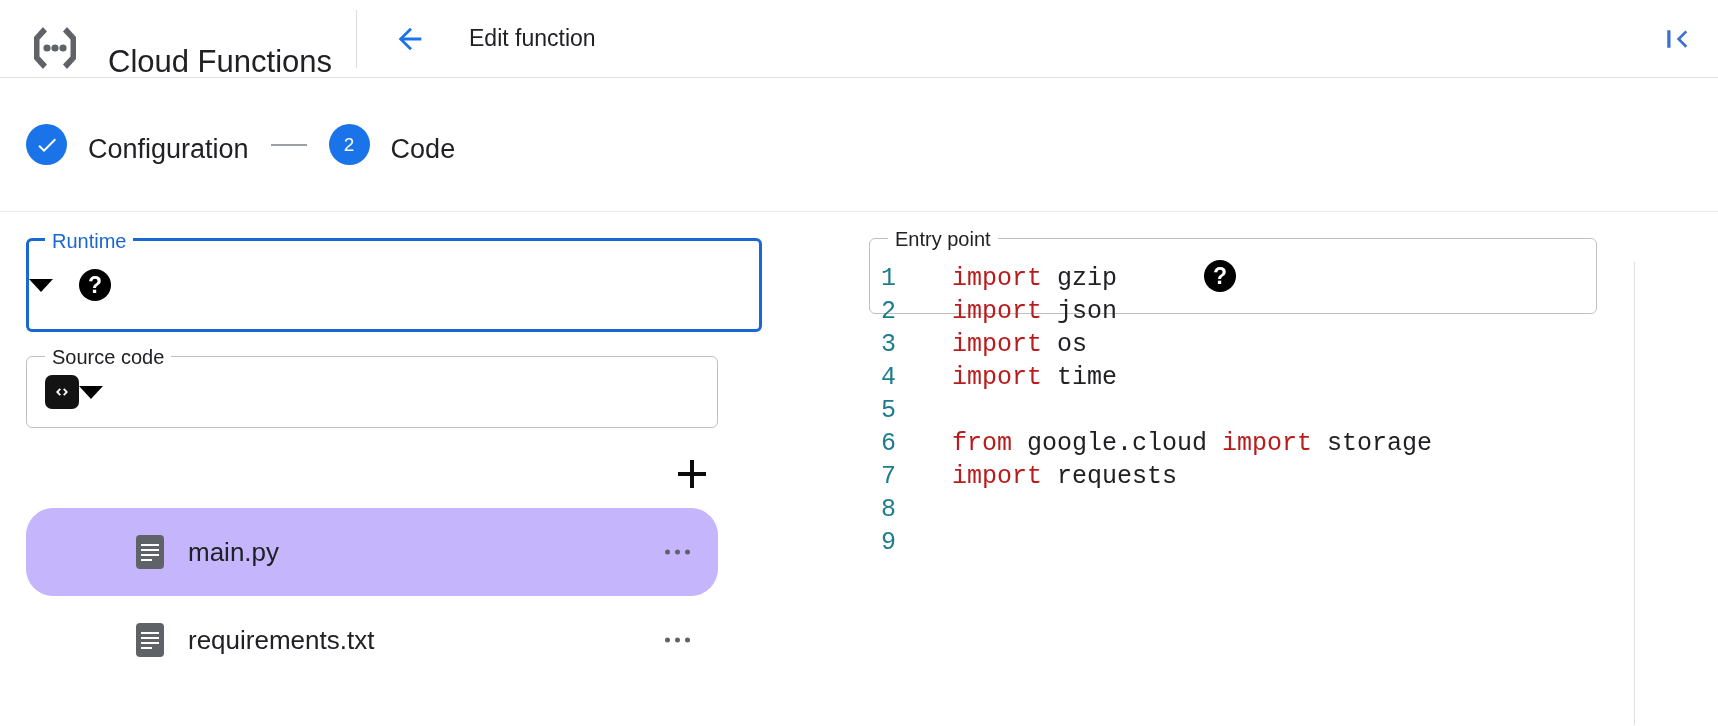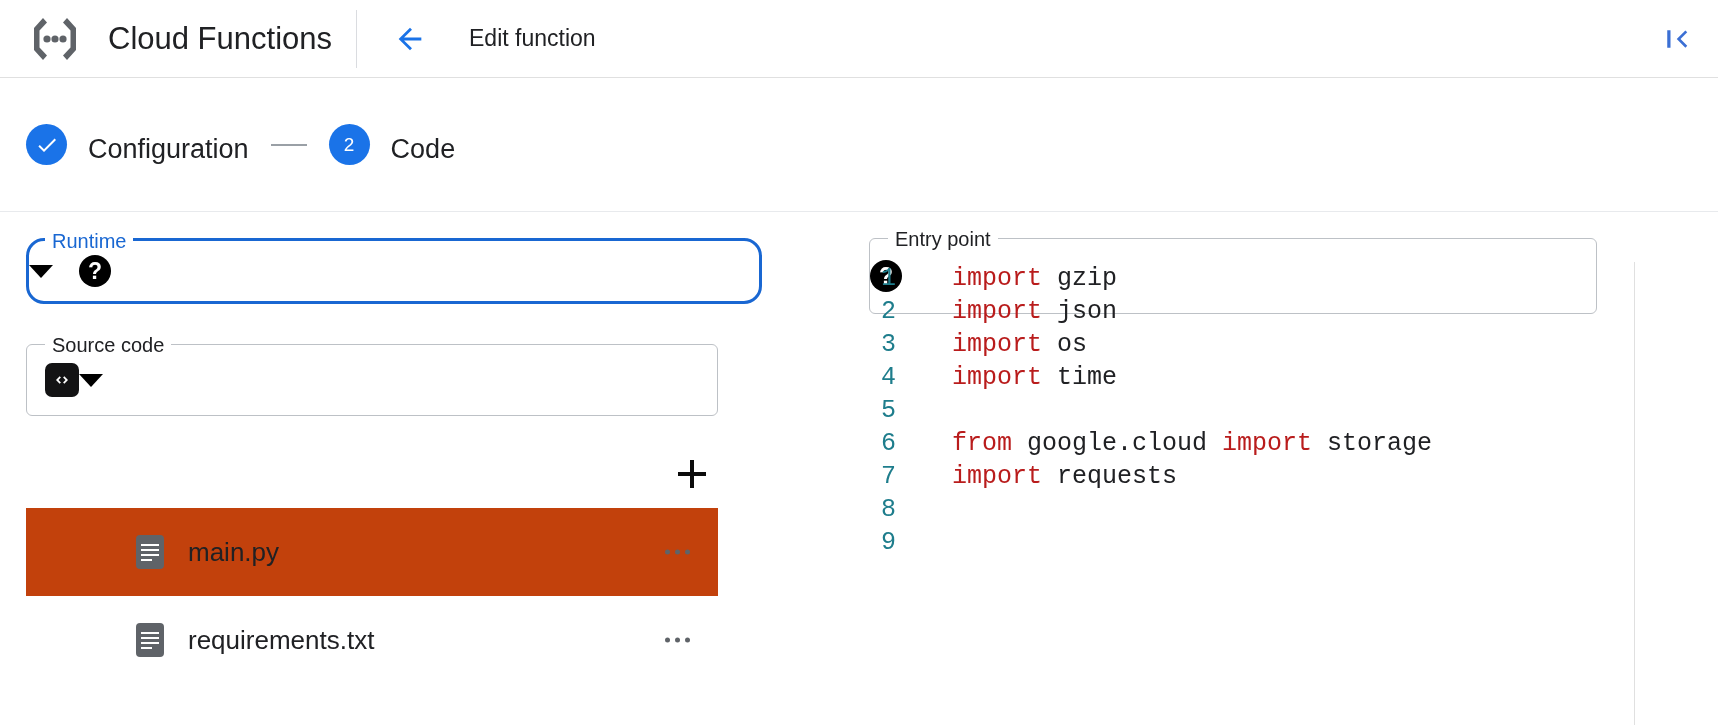--- a/index.html
+++ b/index.html
@@ -21,21 +21,21 @@
     position: relative;
     height: 78px;
     box-sizing: border-box;
     display: flex;
     align-items: center;
     border-bottom: 1px solid #e0e0e0;
     background: #fff;
   }
   .product-zone {
     display: flex;
-    align-items: center;
+    align-items: flex-end;
     height: 100%;
     padding-left: 26px;
     padding-right: 24px;
   }
   .product-logo {
     width: 58px;
     height: 58px;
     flex: 0 0 58px;
     position: relative;
   }
@@ -218,36 +218,36 @@
     font-family: "Liberation Sans", sans-serif;
   }
 
   
   .runtime-row {
     position: absolute;
     left: 26px;
     top: 26px;
     width: 736px;
   }
-  .runtime-row .field { height: 66px; border-radius: 18px; }
+  .runtime-row .field { height: 94px; }
 
   
   .entry-row {
     position: absolute;
     left: 52px;
     top: 26px;
     width: 728px;
   }
-  .entry-row .field { height: 76px; }
+  .entry-row .field { height: 76px; justify-content: center; }
 
   
   .source-row {
     position: absolute;
     left: 26px;
-    top: 132px;
+    top: 144px;
     width: 692px;
   }
   .source-row .field { height: 72px; }
   .code-badge {
     width: 34px;
     height: 34px;
     flex: 0 0 34px;
     border-radius: 7px;
     background: #131314;
     margin-left: 18px;
@@ -298,21 +298,21 @@
     top: 296px;
     width: 692px;
   }
   .file-row {
     height: 88px;
     display: flex;
     align-items: center;
     cursor: pointer;
     position: relative;
   }
-  .file-row.selected { background: #c2410c; }
+  .file-row.selected { background: #c4b5fd; border-radius: 27px; }
   .file-doc-icon {
     width: 28px;
     height: 34px;
     flex: 0 0 28px;
     margin-left: 110px;
     border-radius: 4px;
     background: #5f6368;
     position: relative;
     display: flex;
     flex-direction: column;

